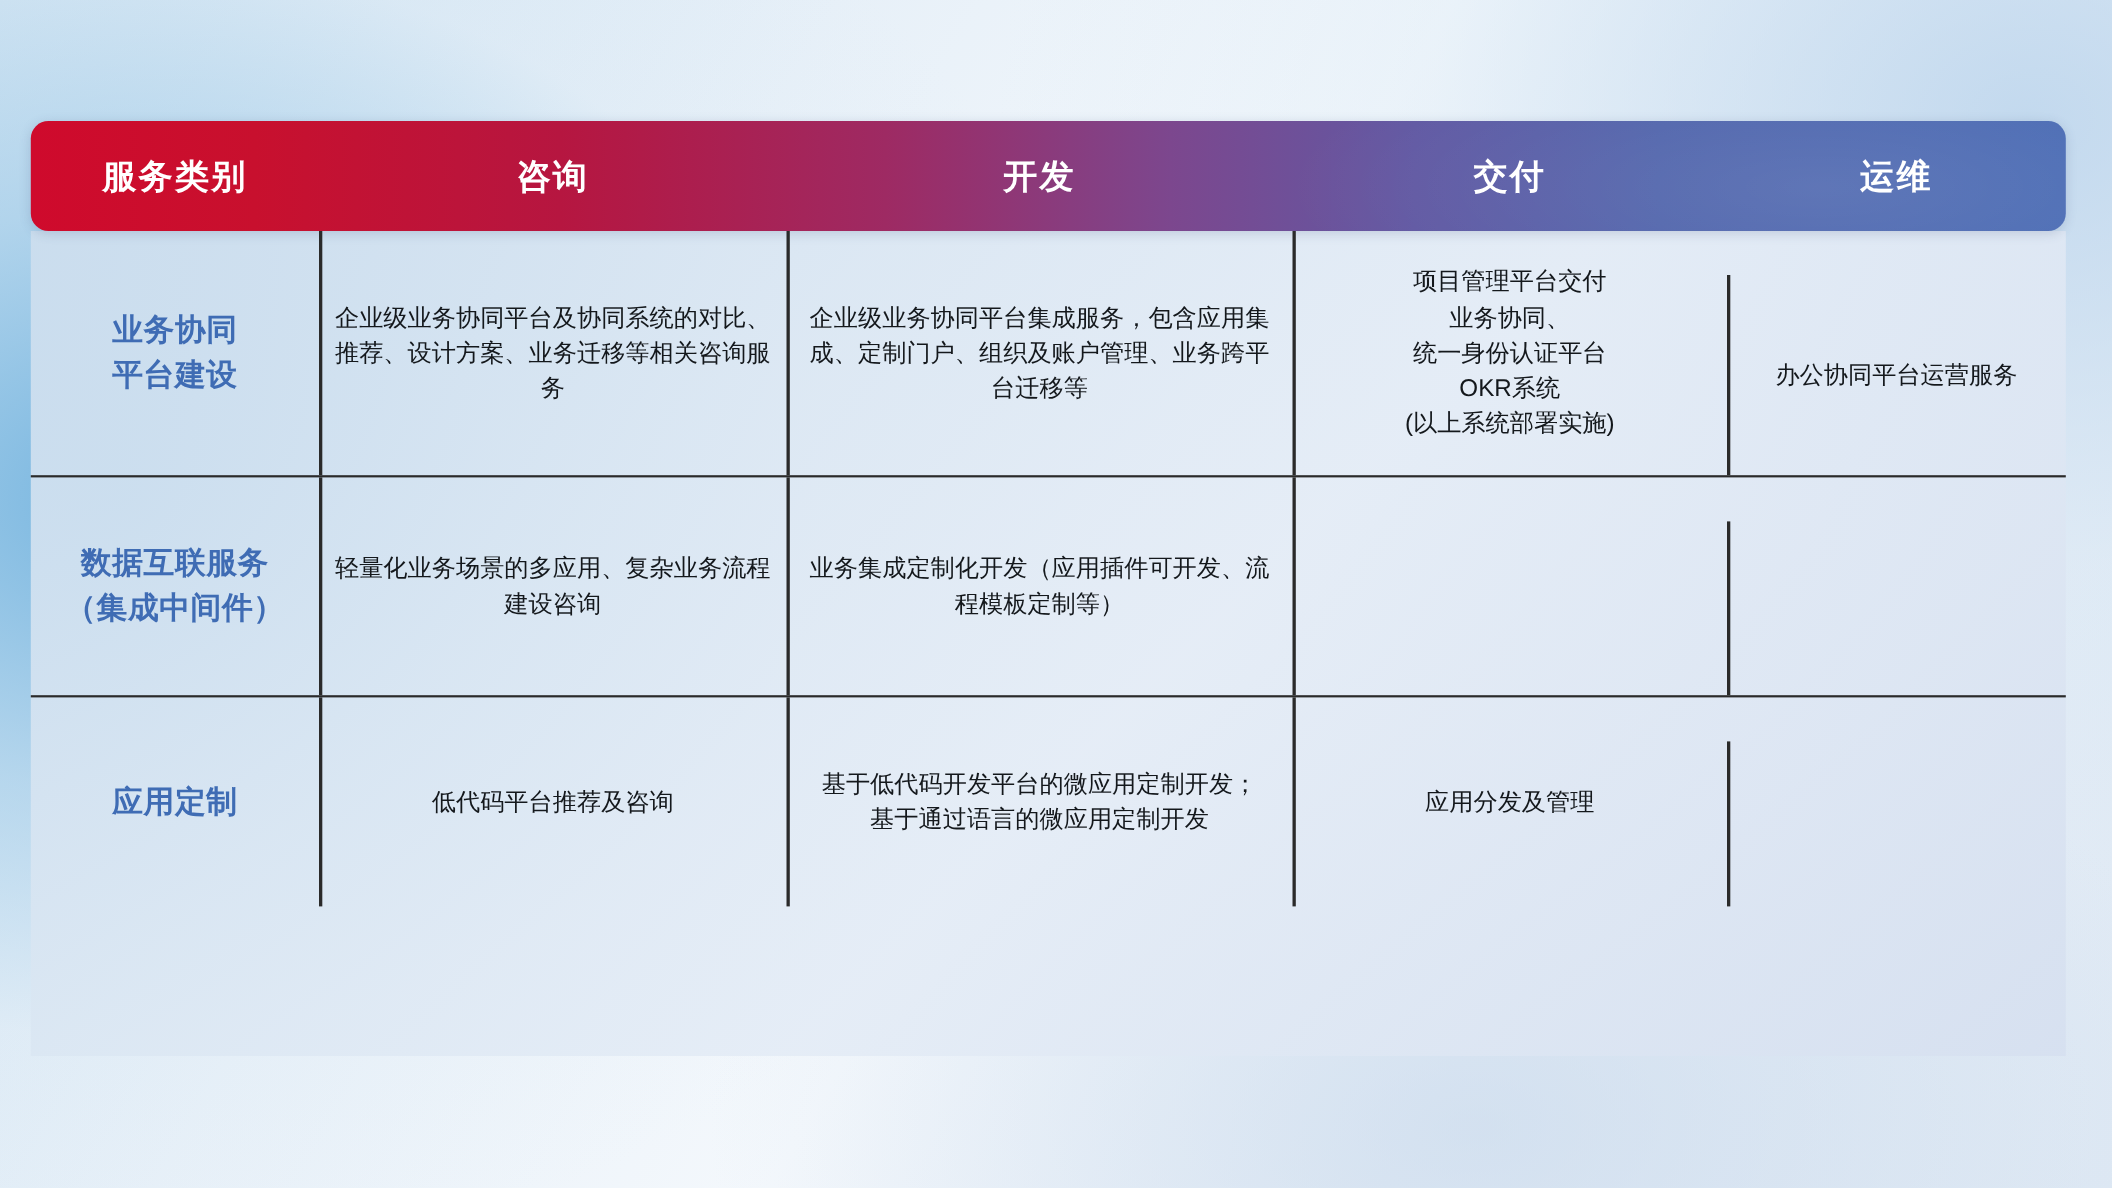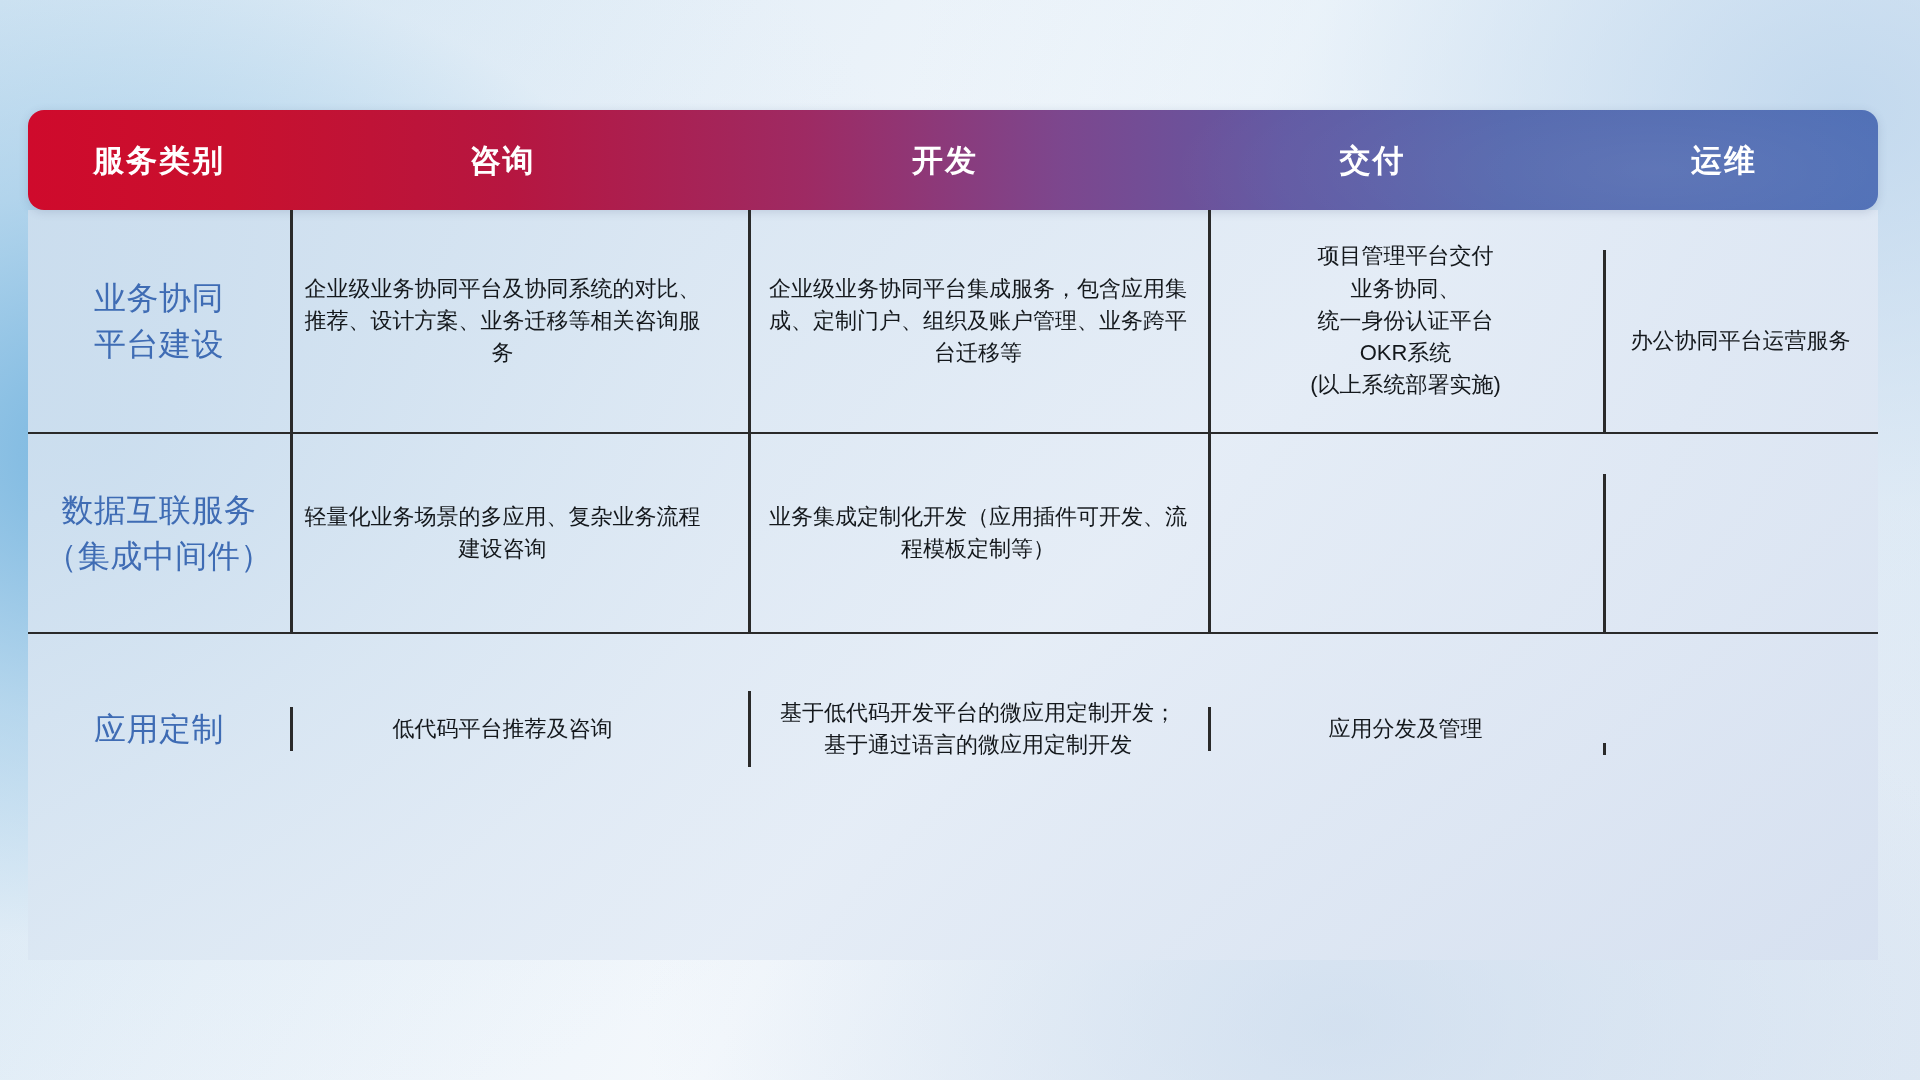--- a/index.html
+++ b/index.html
@@ -68,21 +68,21 @@
         rgba(214,224,240,0.92) 100%);
     height: 750px;
     display: flex;
     flex-direction: column;
   }
   .trow {
     display: flex;
     position: relative;
     border-bottom: 2.5px solid #2a2a2a;
   }
-  .trow:last-child { border-bottom: none; align-items: center; }
+  .trow:last-child { border-bottom: none; }
   .trow.r1 { height: 224px; }
   .trow.r2 { height: 200px; }
   .trow.r3 { height: 190px; }
 
   .td {
     display: flex;
     align-items: center;
     justify-content: center;
     padding: 6px 14px;
     position: relative;
@@ -90,37 +90,37 @@
   .td.divider-left::before {
     content: "";
     position: absolute;
     left: 0; top: 0; bottom: 0;
     width: 2.5px;
     background: #2a2a2a;
   }
 
   .cell-label {
     color: #3f6cb4;
-    font-size: 32px;
-    font-weight: normal;
+    font-size: 28px;
+    font-weight: bold;
     text-align: center;
     line-height: 1.45;
     letter-spacing: 0.5px;
   }
   .cell-text {
     color: #14181c;
     font-size: 22px;
     line-height: 1.47;
     text-align: center;
   }
 
   
   .c-label { width: 262px; flex: 0 0 262px; }
   .c-consult { width: 425px; flex: 0 0 425px; }
-  .c-dev { width: 460px; flex: 0 0 460px; margin-left: 33px; }
+  .c-dev { width: 460px; flex: 0 0 460px; }
   .c-deliver { width: 395px; flex: 0 0 395px; }
   .c-ops { flex: 1 1 auto; margin-top: 40px; }
 
   .h-label { width: 262px; flex: 0 0 262px; }
   .h-consult { width: 425px; flex: 0 0 425px; }
   .h-dev { width: 460px; flex: 0 0 460px; }
   .h-deliver { width: 395px; flex: 0 0 395px; }
   .h-ops { flex: 1 1 auto; }
 </style>
 </head>

